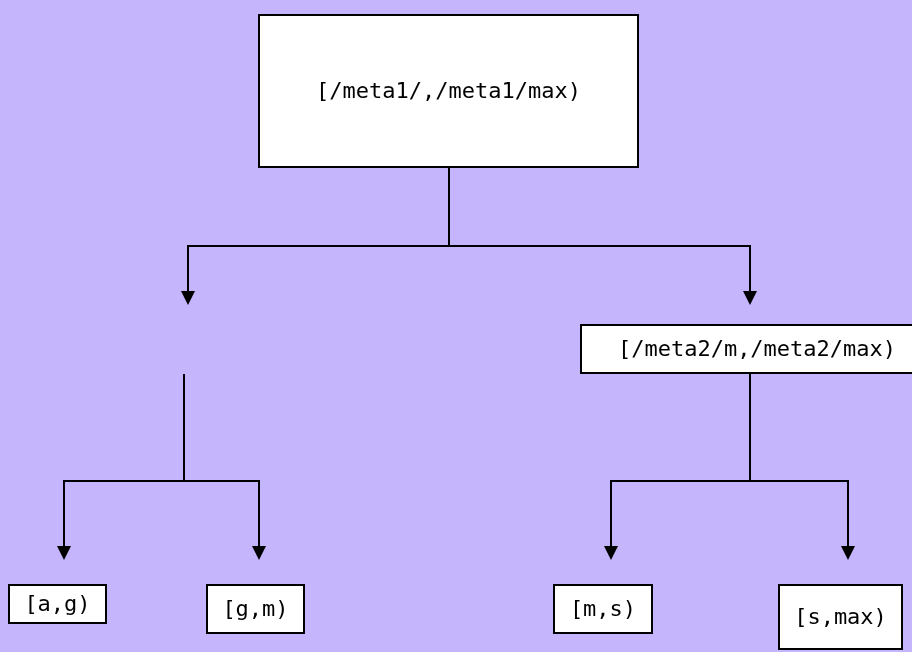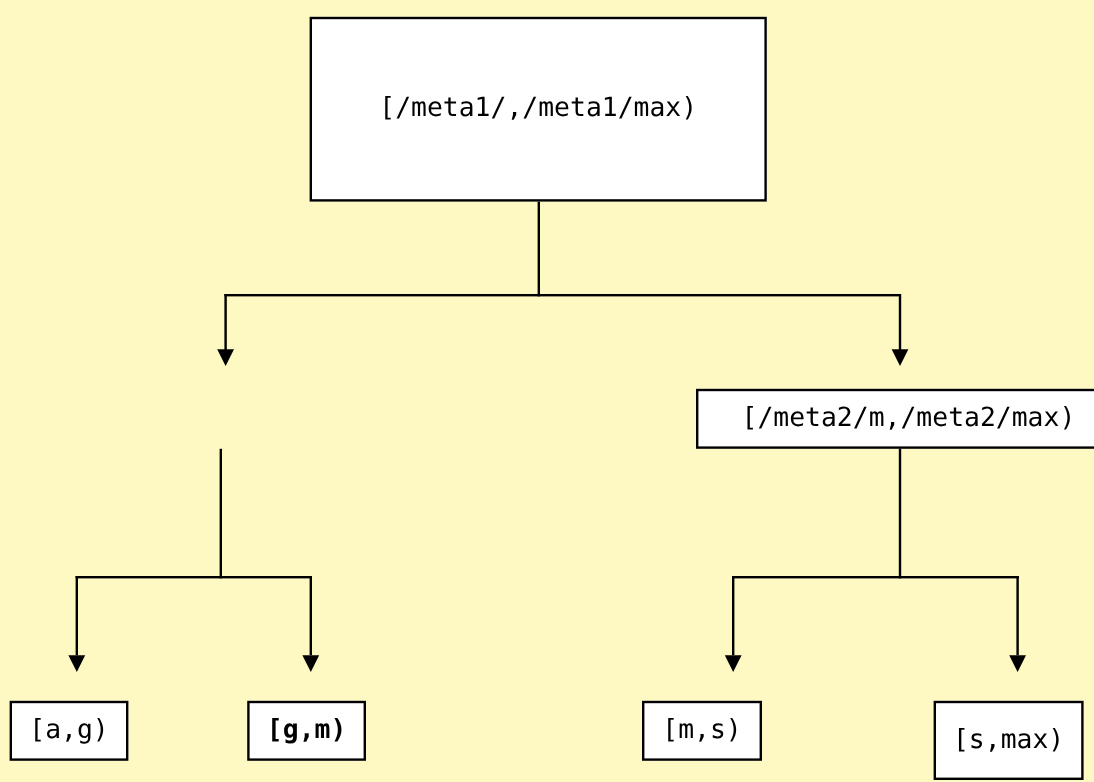--- a/index.html
+++ b/index.html
@@ -4,21 +4,21 @@
 <style>
   html, body {
     margin: 0;
     padding: 0;
     background: #ffffff;
   }
   #diagram-root {
     position: relative;
     width: 912px;
     height: 652px;
-    background: #fef9c3;
+    background: #c4b5fd;
     font-family: "DejaVu Sans Mono", monospace;
     overflow: hidden;
   }
   .node-box {
     position: absolute;
     box-sizing: border-box;
     border: 2px solid #000000;
     background: #ffffff;
     display: flex;
     align-items: center;
@@ -77,29 +77,29 @@
   <div class="edge-v" style="left:258px; top:480px; height:66px;"></div>
   <div class="arrow-head" style="left:252px; top:546px;"></div>
 
   <div class="edge-v" style="left:749px; top:374px; height:108px;"></div>
   <div class="edge-h" style="left:610px; top:480px; width:239px;"></div>
   <div class="edge-v" style="left:610px; top:480px; height:66px;"></div>
   <div class="arrow-head" style="left:604px; top:546px;"></div>
   <div class="edge-v" style="left:847px; top:480px; height:66px;"></div>
   <div class="arrow-head" style="left:841px; top:546px;"></div>
 
-  <div class="node-box" style="left:8px; top:584px; width:99px; height:50px;">
+  <div class="node-box" style="left:8px; top:584px; width:99px; height:40px;">
     <span>[a,g)</span>
   </div>
 
-  <div class="node-box" style="left:206px; top:584px; width:99px; height:50px;font-weight:bold;">
+  <div class="node-box" style="left:206px; top:584px; width:99px; height:50px;">
     <span>[g,m)</span>
   </div>
 
-  <div class="node-box" style="left:535px; top:584px; width:100px; height:50px;">
+  <div class="node-box" style="left:553px; top:584px; width:100px; height:50px;">
     <span>[m,s)</span>
   </div>
 
   <div class="node-box" style="left:778px; top:584px; width:125px; height:66px;">
     <span>[s,max)</span>
   </div>
 
 </div>
 
 </body></html>

